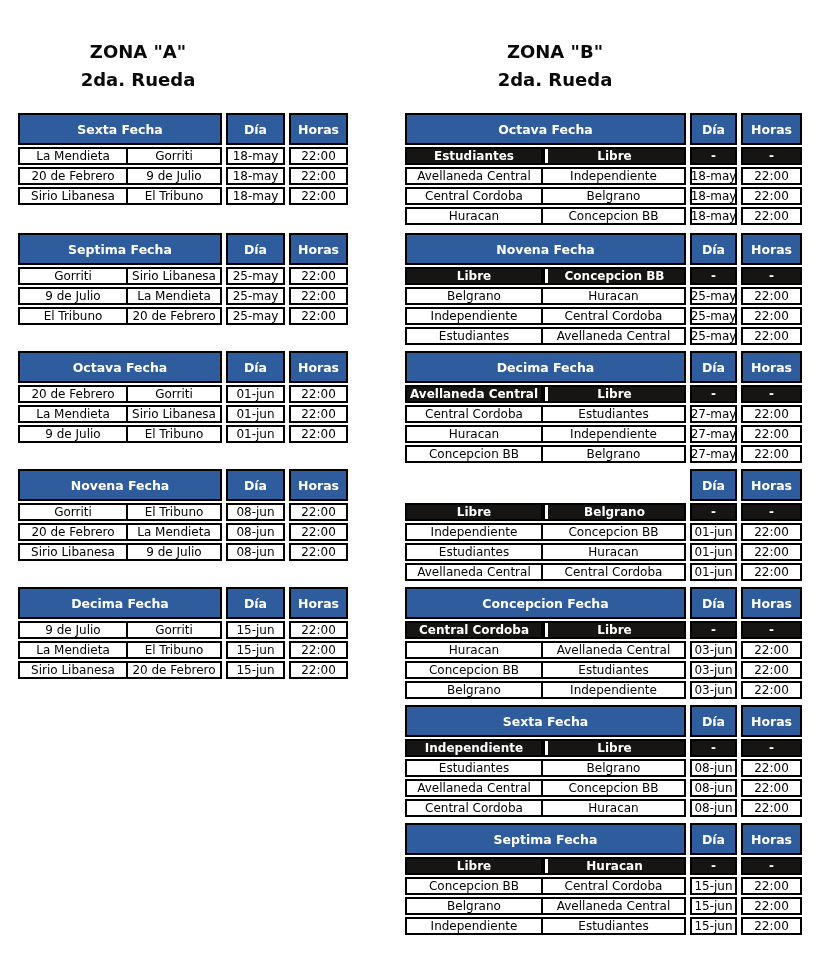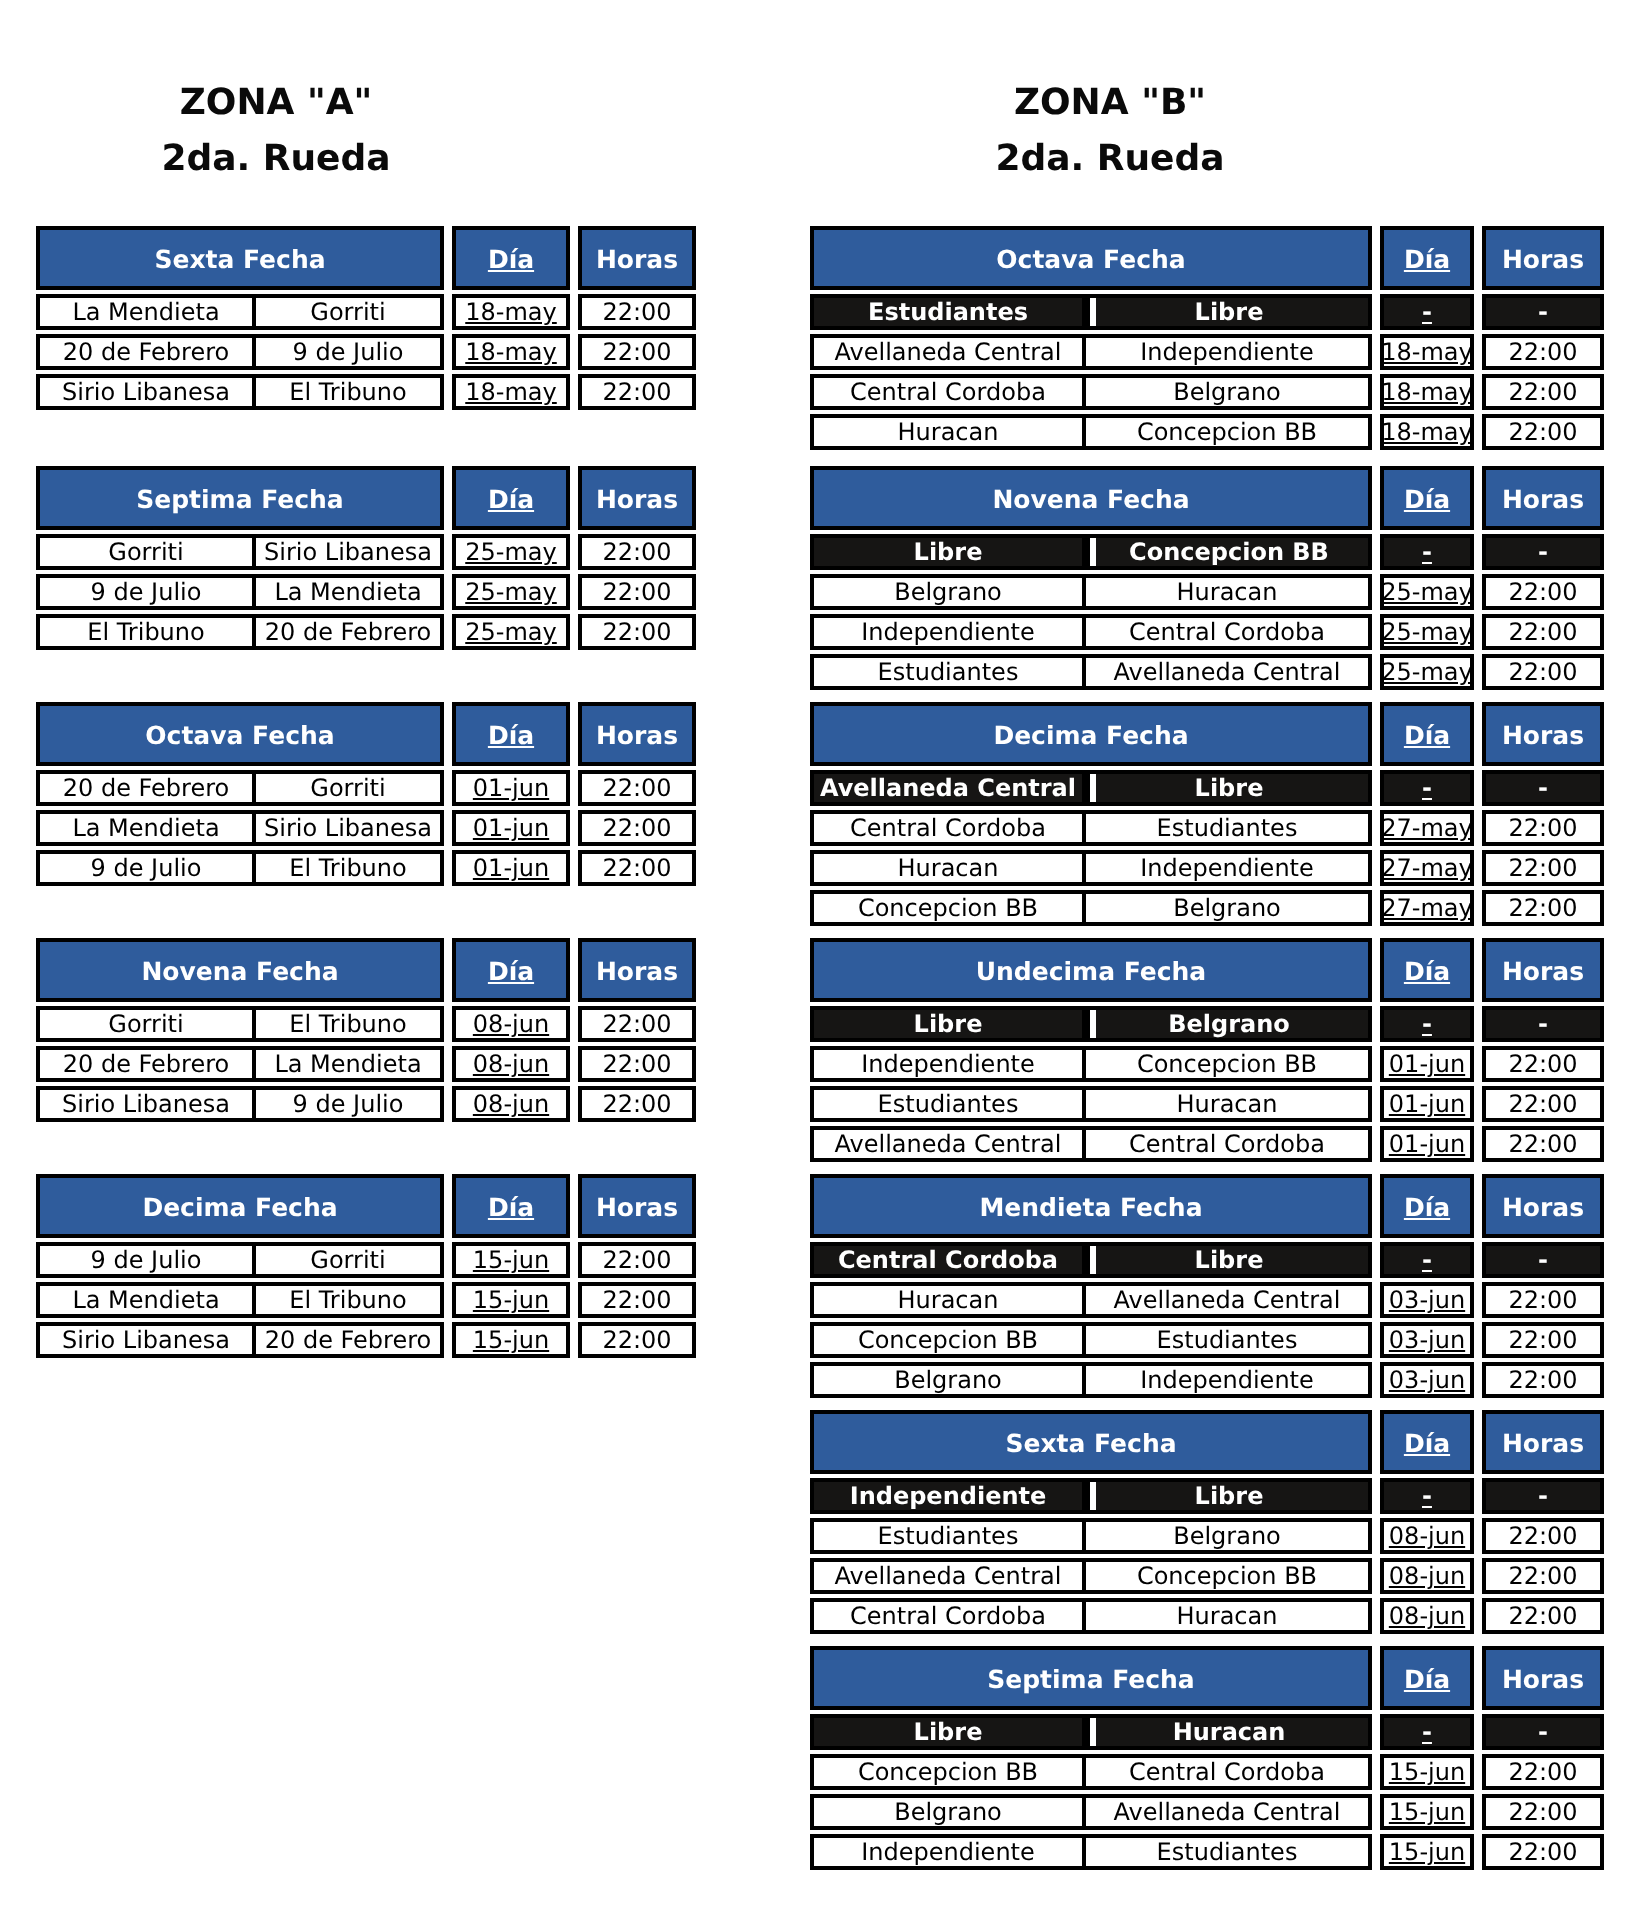--- a/index.html
+++ b/index.html
@@ -16,21 +16,21 @@
     box-sizing:border-box; border:2px solid #000; background:#fff;
     display:flex; align-items:center; justify-content:center;
     height:18px; font-size:12px; color:#000; white-space:nowrap; overflow:hidden;
   }
   .cell.c2 { border-left:none; }               
   .hdr {
     background:#2f5c9c; color:#fff; font-weight:bold;
     height:32px; font-size:12.5px;
   }
   .fecha-span { grid-column:1 / span 2; }
-  .col-dia    { grid-column:4;text-decoration:underline; }
+  .col-dia    { grid-column:4; }
   .col-horas  { grid-column:6; }
   .bye { background:#161514; color:#fff; font-weight:bold; }
   .bye.c2 {                                     
     border-left:2px solid #000;
     box-shadow: inset 3px 0 0 #ffffff;
   }
 </style>
 </head>
 <body>
 
@@ -187,42 +187,41 @@
       <div class="cell c1">Huracan</div>
       <div class="cell c2">Independiente</div>
       <div class="cell col-dia">27-may</div>
       <div class="cell col-horas">22:00</div>
       <div class="cell c1">Concepcion BB</div>
       <div class="cell c2">Belgrano</div>
       <div class="cell col-dia">27-may</div>
       <div class="cell col-horas">22:00</div>
     </div>
     <div class="ftable" style="left: 405px; top: 469px; grid-template-columns: 138px 143px 4px 47px 4px 61px;">
-      <div class="cell hdr fecha-span">Undecima Fecha</div>
       <div class="cell hdr col-dia">Día</div>
       <div class="cell hdr col-horas">Horas</div>
       <div class="cell c1 bye">Libre</div>
       <div class="cell c2 bye">Belgrano</div>
       <div class="cell col-dia bye">-</div>
       <div class="cell col-horas bye">-</div>
       <div class="cell c1">Independiente</div>
       <div class="cell c2">Concepcion BB</div>
       <div class="cell col-dia">01-jun</div>
       <div class="cell col-horas">22:00</div>
       <div class="cell c1">Estudiantes</div>
       <div class="cell c2">Huracan</div>
       <div class="cell col-dia">01-jun</div>
       <div class="cell col-horas">22:00</div>
       <div class="cell c1">Avellaneda Central</div>
       <div class="cell c2">Central Cordoba</div>
       <div class="cell col-dia">01-jun</div>
       <div class="cell col-horas">22:00</div>
     </div>
     <div class="ftable" style="left: 405px; top: 587px; grid-template-columns: 138px 143px 4px 47px 4px 61px;">
-      <div class="cell hdr fecha-span">Mendieta Fecha</div>
+      <div class="cell hdr fecha-span">Concepcion Fecha</div>
       <div class="cell hdr col-dia">Día</div>
       <div class="cell hdr col-horas">Horas</div>
       <div class="cell c1 bye">Central Cordoba</div>
       <div class="cell c2 bye">Libre</div>
       <div class="cell col-dia bye">-</div>
       <div class="cell col-horas bye">-</div>
       <div class="cell c1">Huracan</div>
       <div class="cell c2">Avellaneda Central</div>
       <div class="cell col-dia">03-jun</div>
       <div class="cell col-horas">22:00</div>

